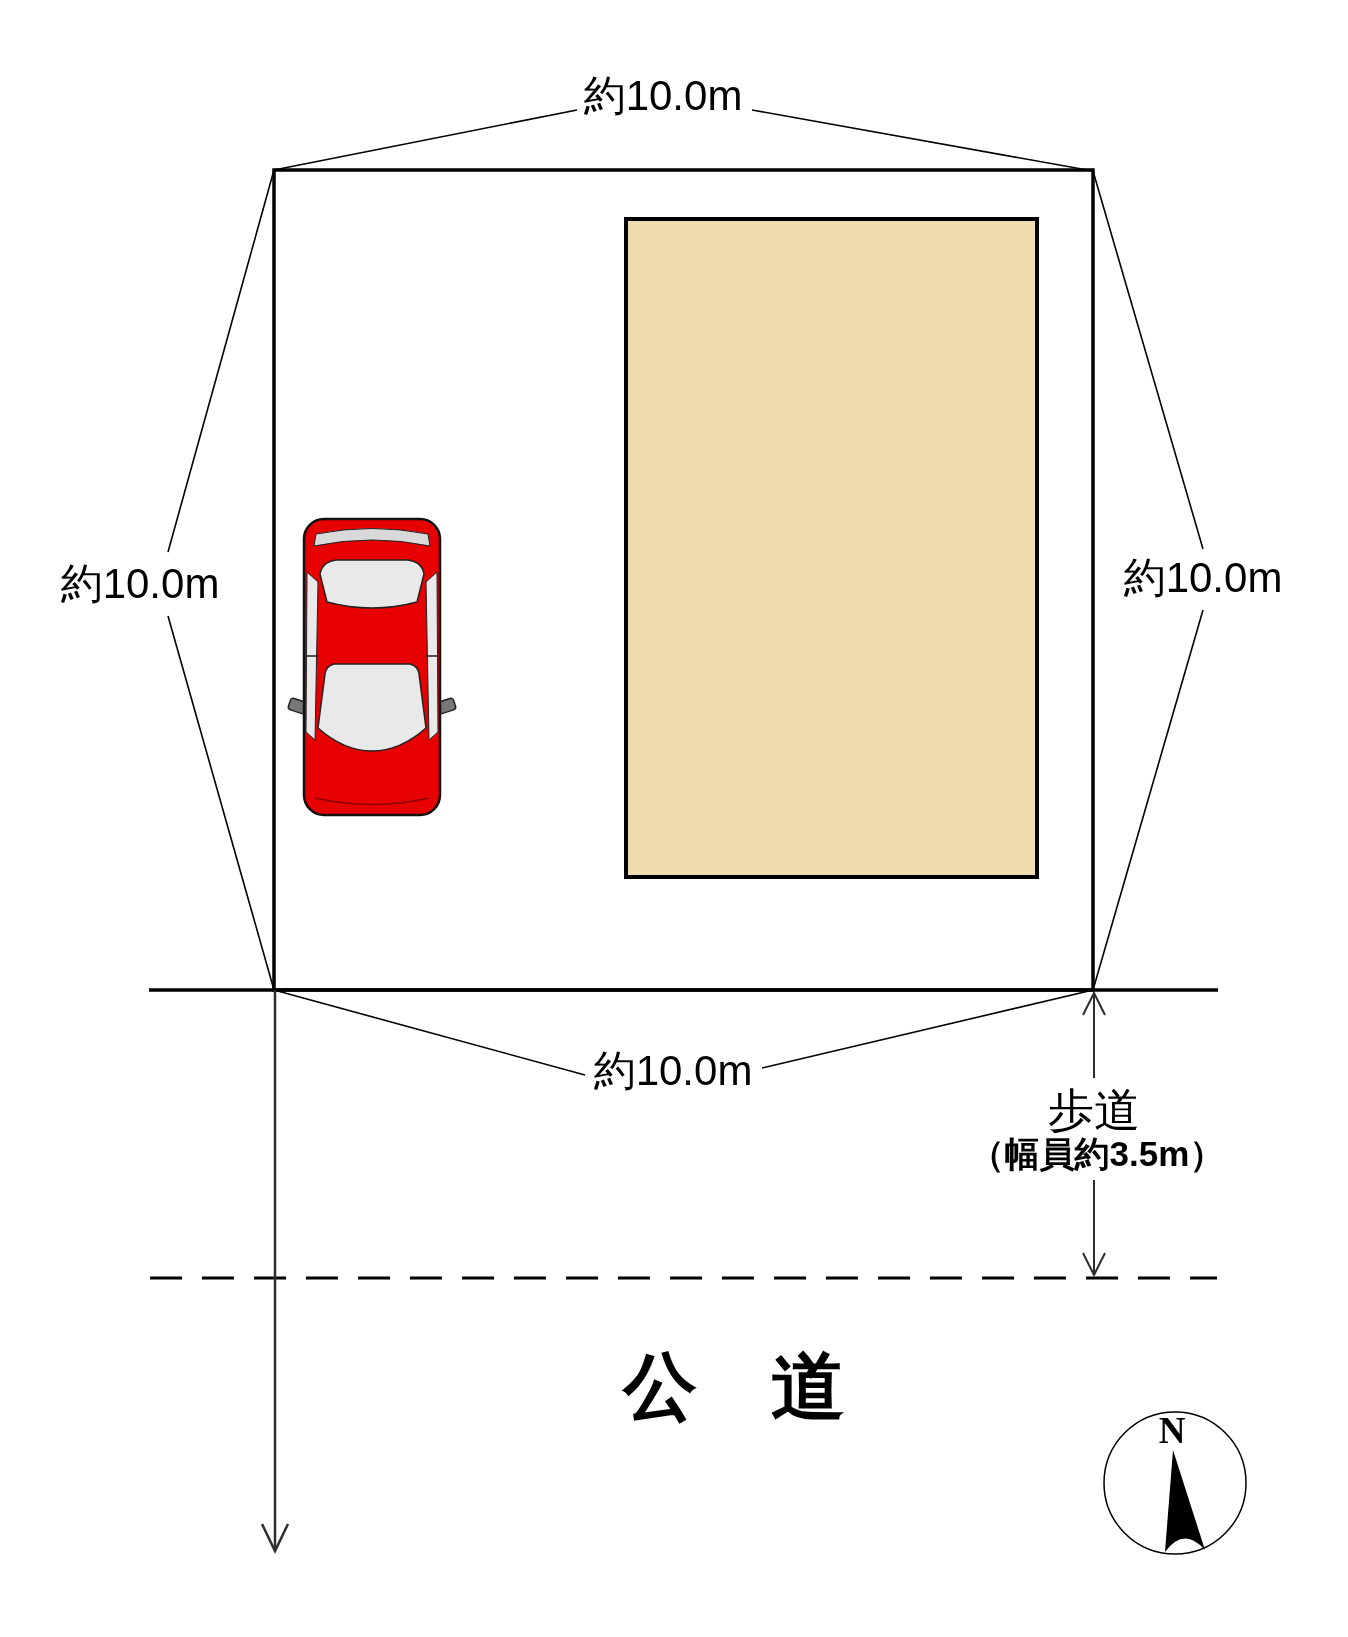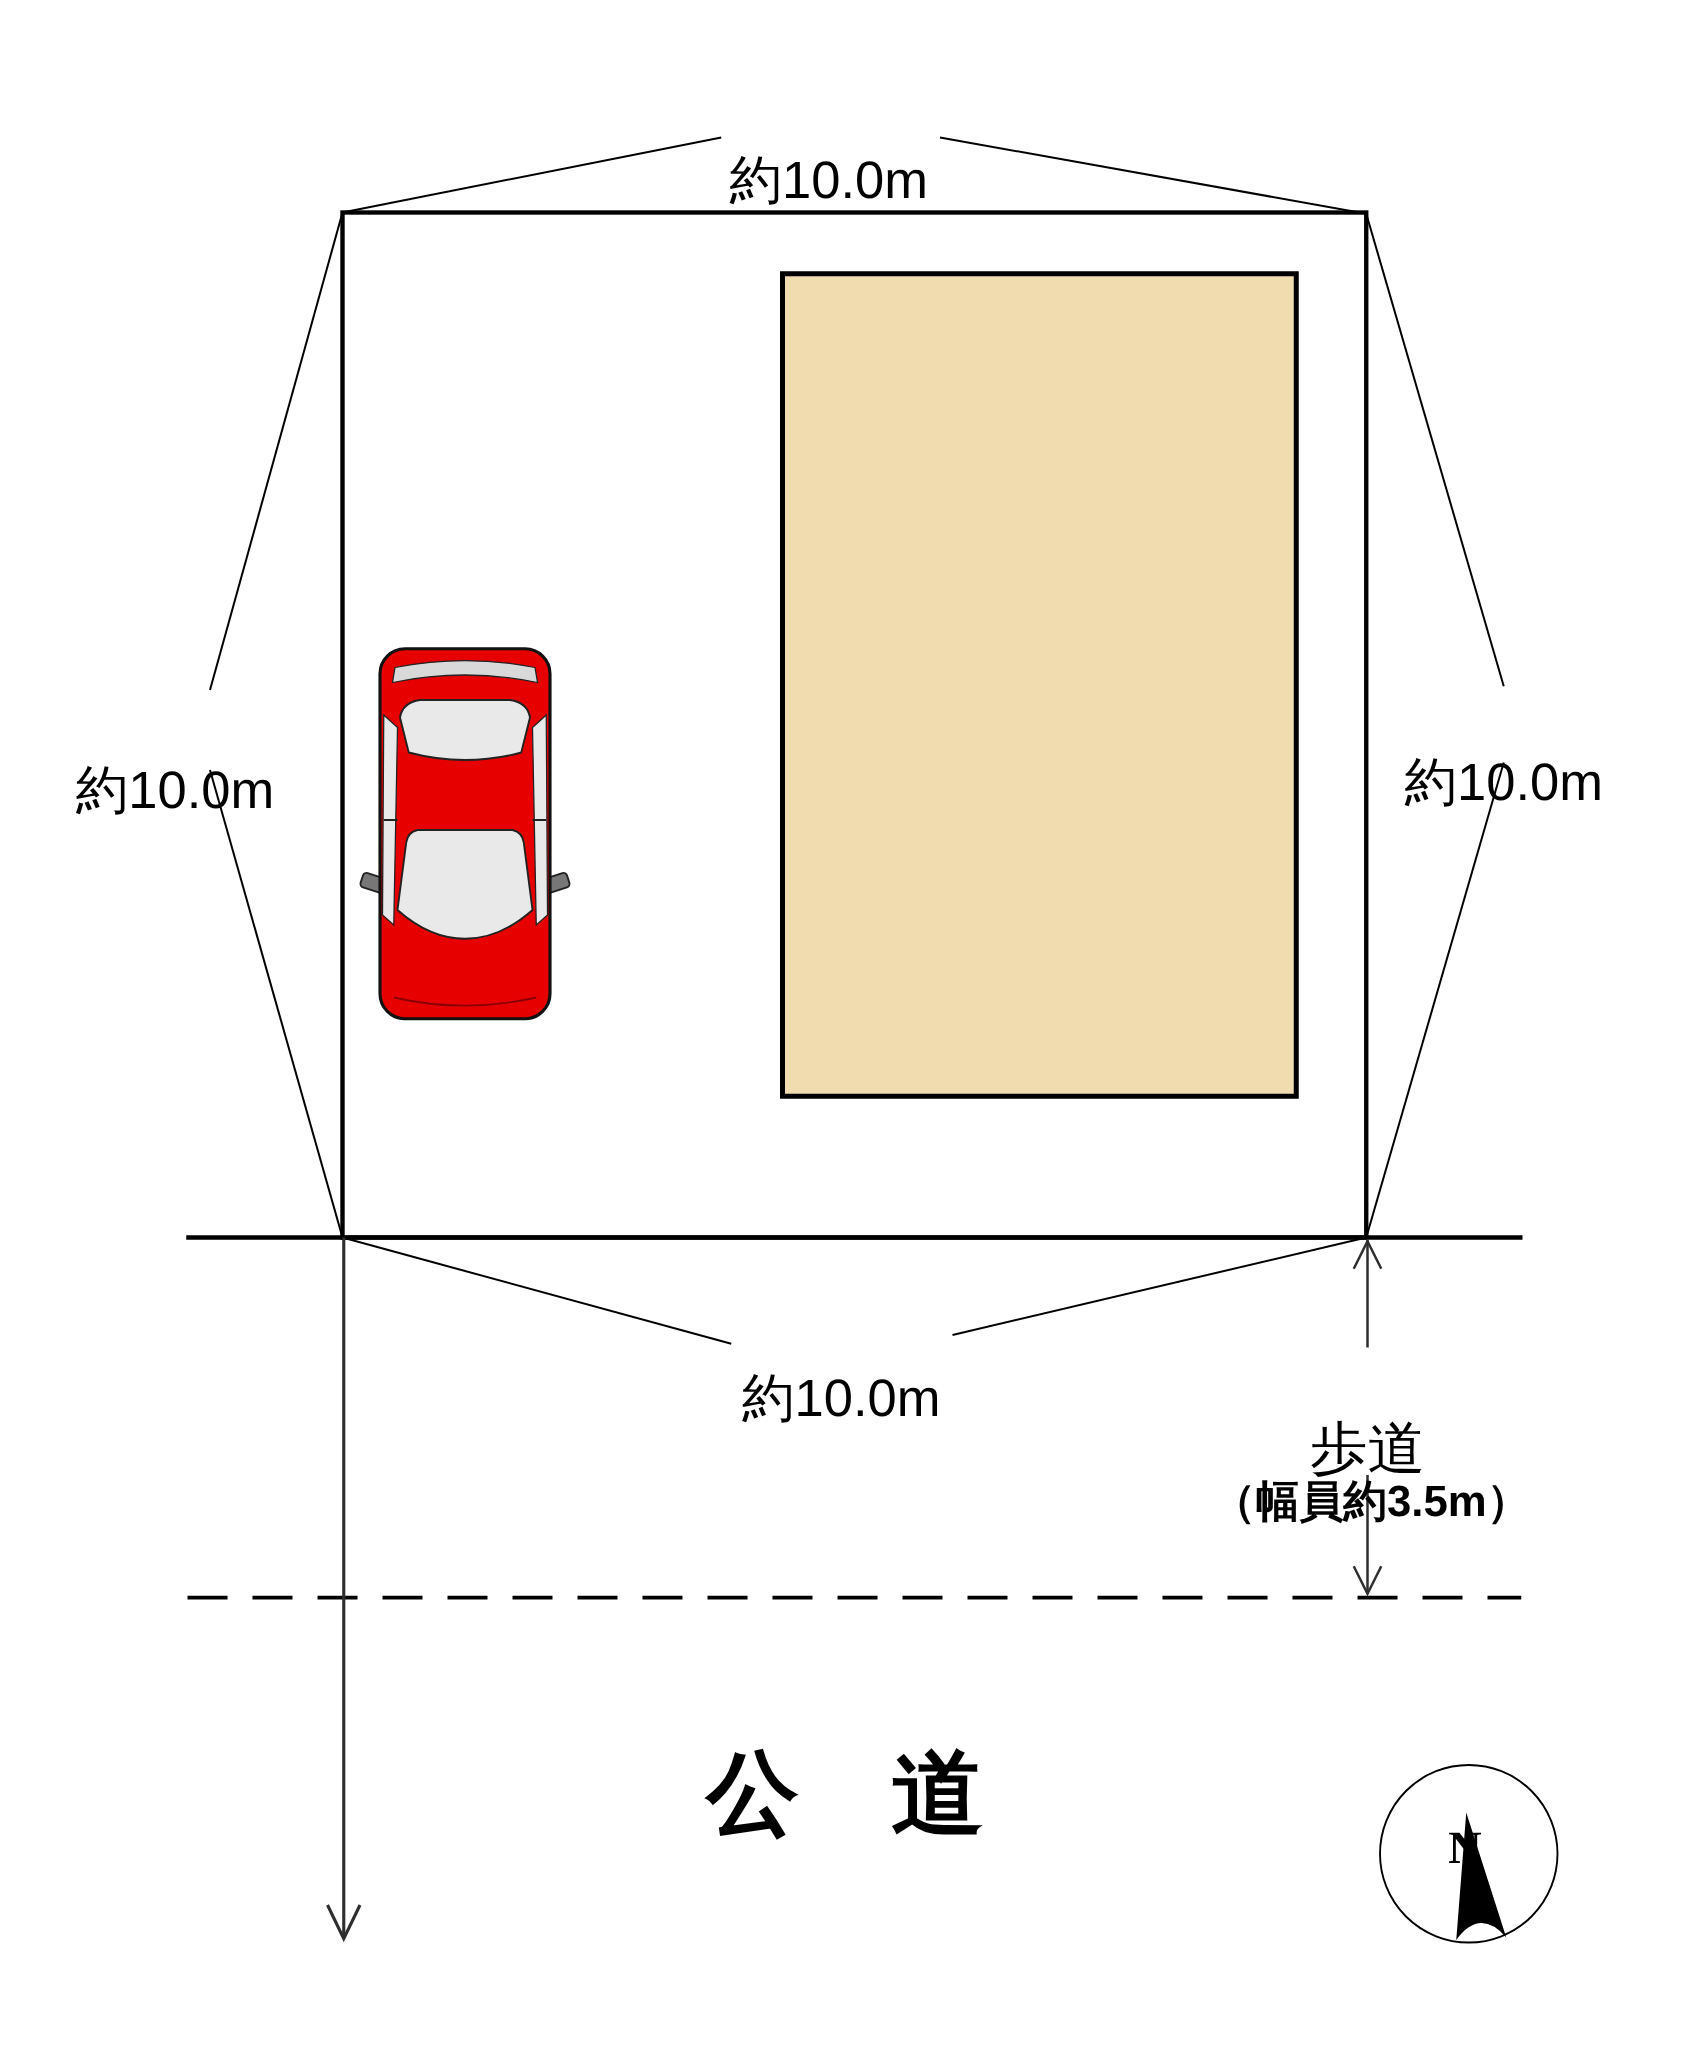--- a/index.html
+++ b/index.html
@@ -19,21 +19,20 @@
     position: absolute;
     left: 0;
     top: 0;
   }
   .lbl {
     position: absolute;
     color: #000000;
     white-space: nowrap;
     line-height: 1.05;
     transform: translateX(-50%);
-    margin-top: 48px;
   }
   .t-dim   { font-size: 42px; font-weight: 500; }
   .t-walk  { font-size: 46px; font-weight: 400; }
   .t-walkw { font-size: 35px; font-weight: 600; }
   .t-road  { font-size: 74px; font-weight: 700; }
   .t-roadc { font-size: 39px; font-weight: 600; }
   .t-depth {
     font-size: 46px; font-weight: 500;
     border: 1.5px solid #999999;
     background: #ffffff;
@@ -109,18 +108,18 @@
 
   <div class="lbl t-dim" style="left:1203px; top:556px;">約10.0m</div>
 
   <div class="lbl t-dim" style="left:673px; top:1049px;">約10.0m</div>
 
   <div class="lbl t-walk" style="left:1094px; top:1086px;">歩道</div>
 
   <div class="lbl t-walkw" style="left:1097px; top:1136px;">（幅員約3.5m）</div>
 
 
-  <div class="lbl t-road" style="left:676px; top:1348px;">公　道</div>
+  <div class="lbl t-road" style="left:734px; top:1348px;">公　道</div>
 
 
   <div class="lbl t-north" style="left:1172px; top:1412px;">N</div>
 
 </div>
 
 </body></html>

